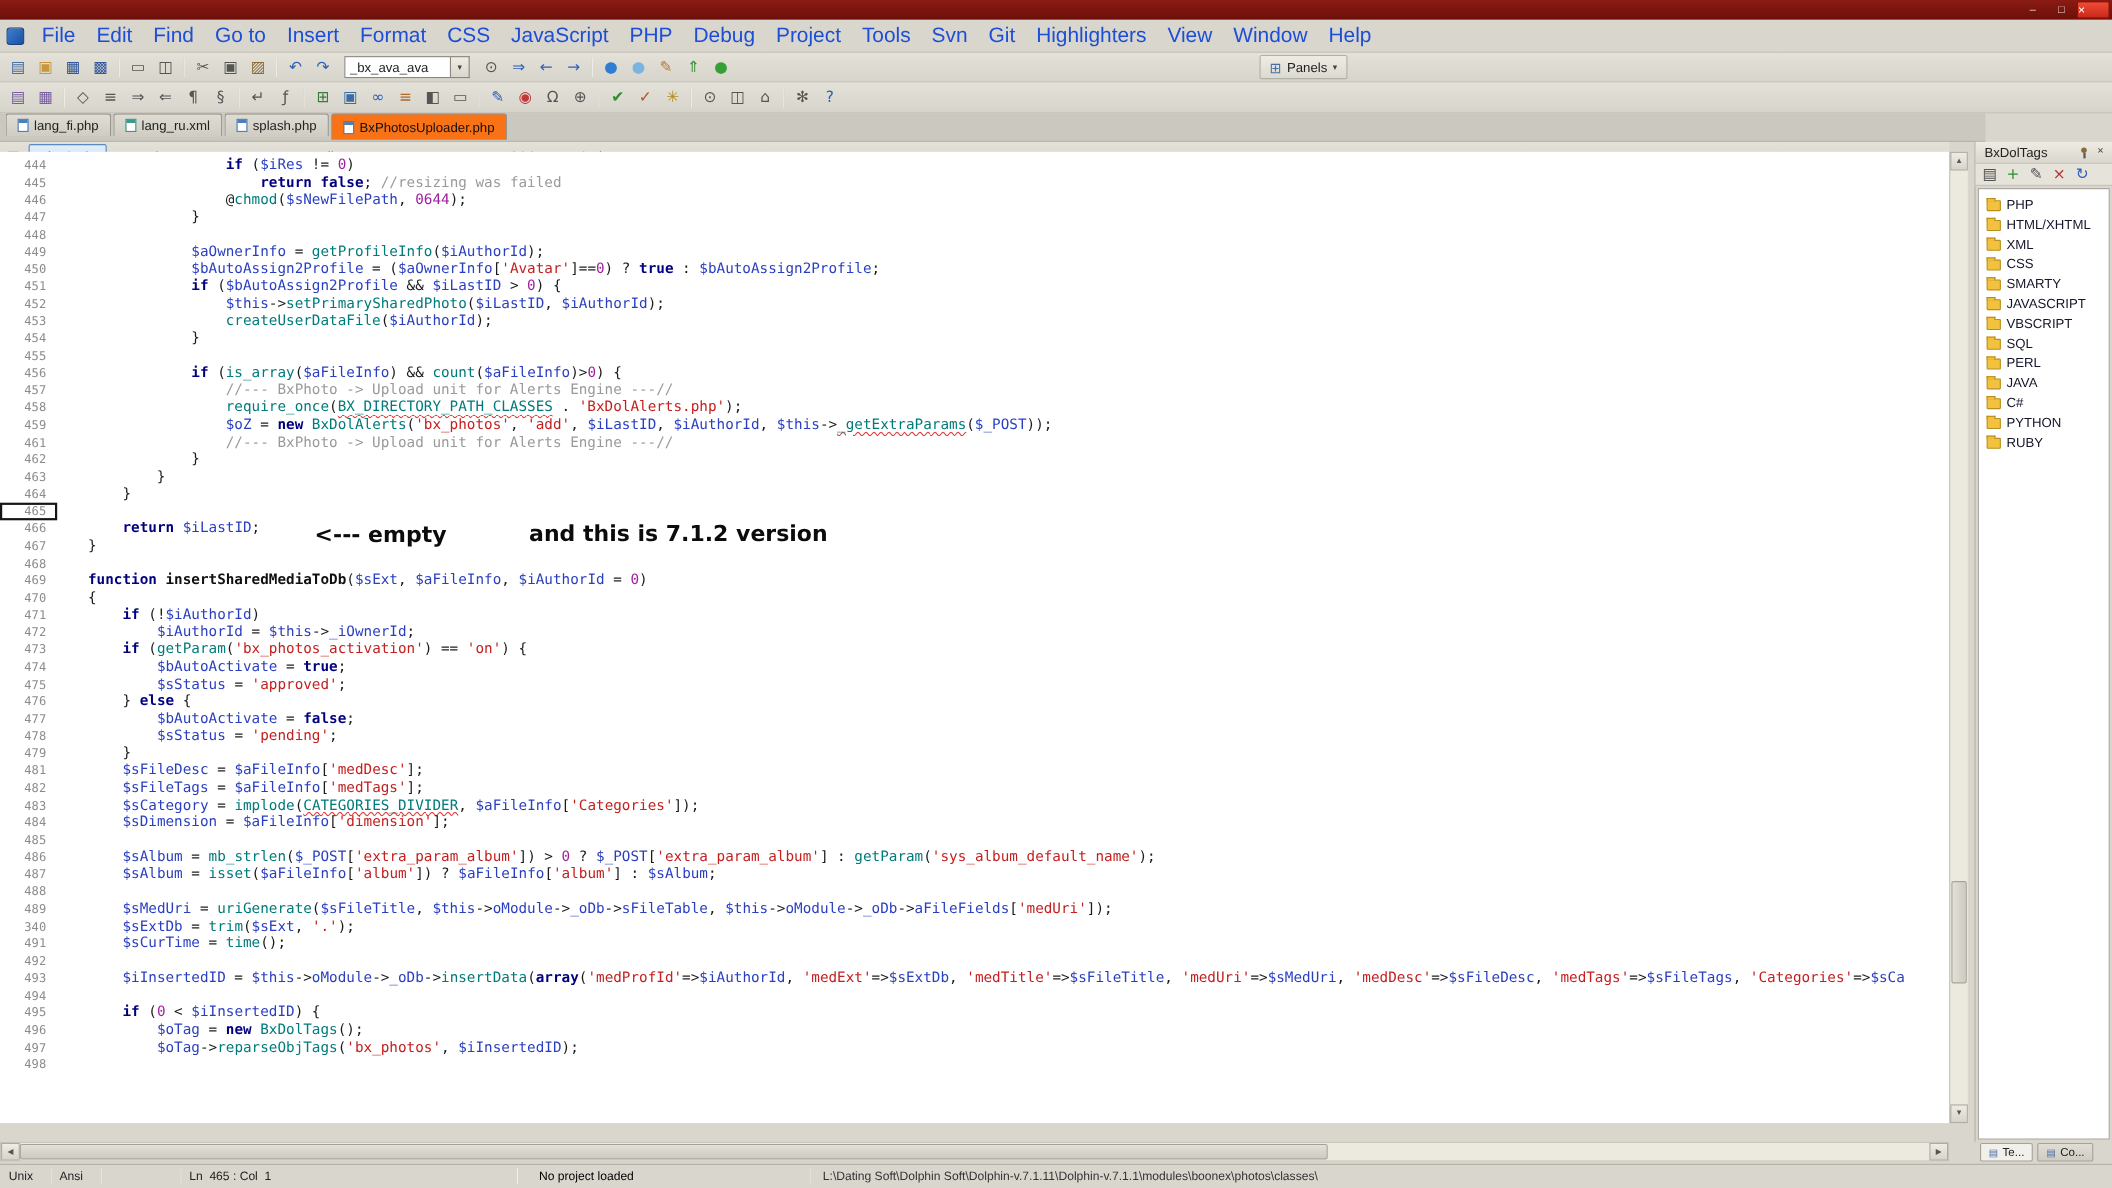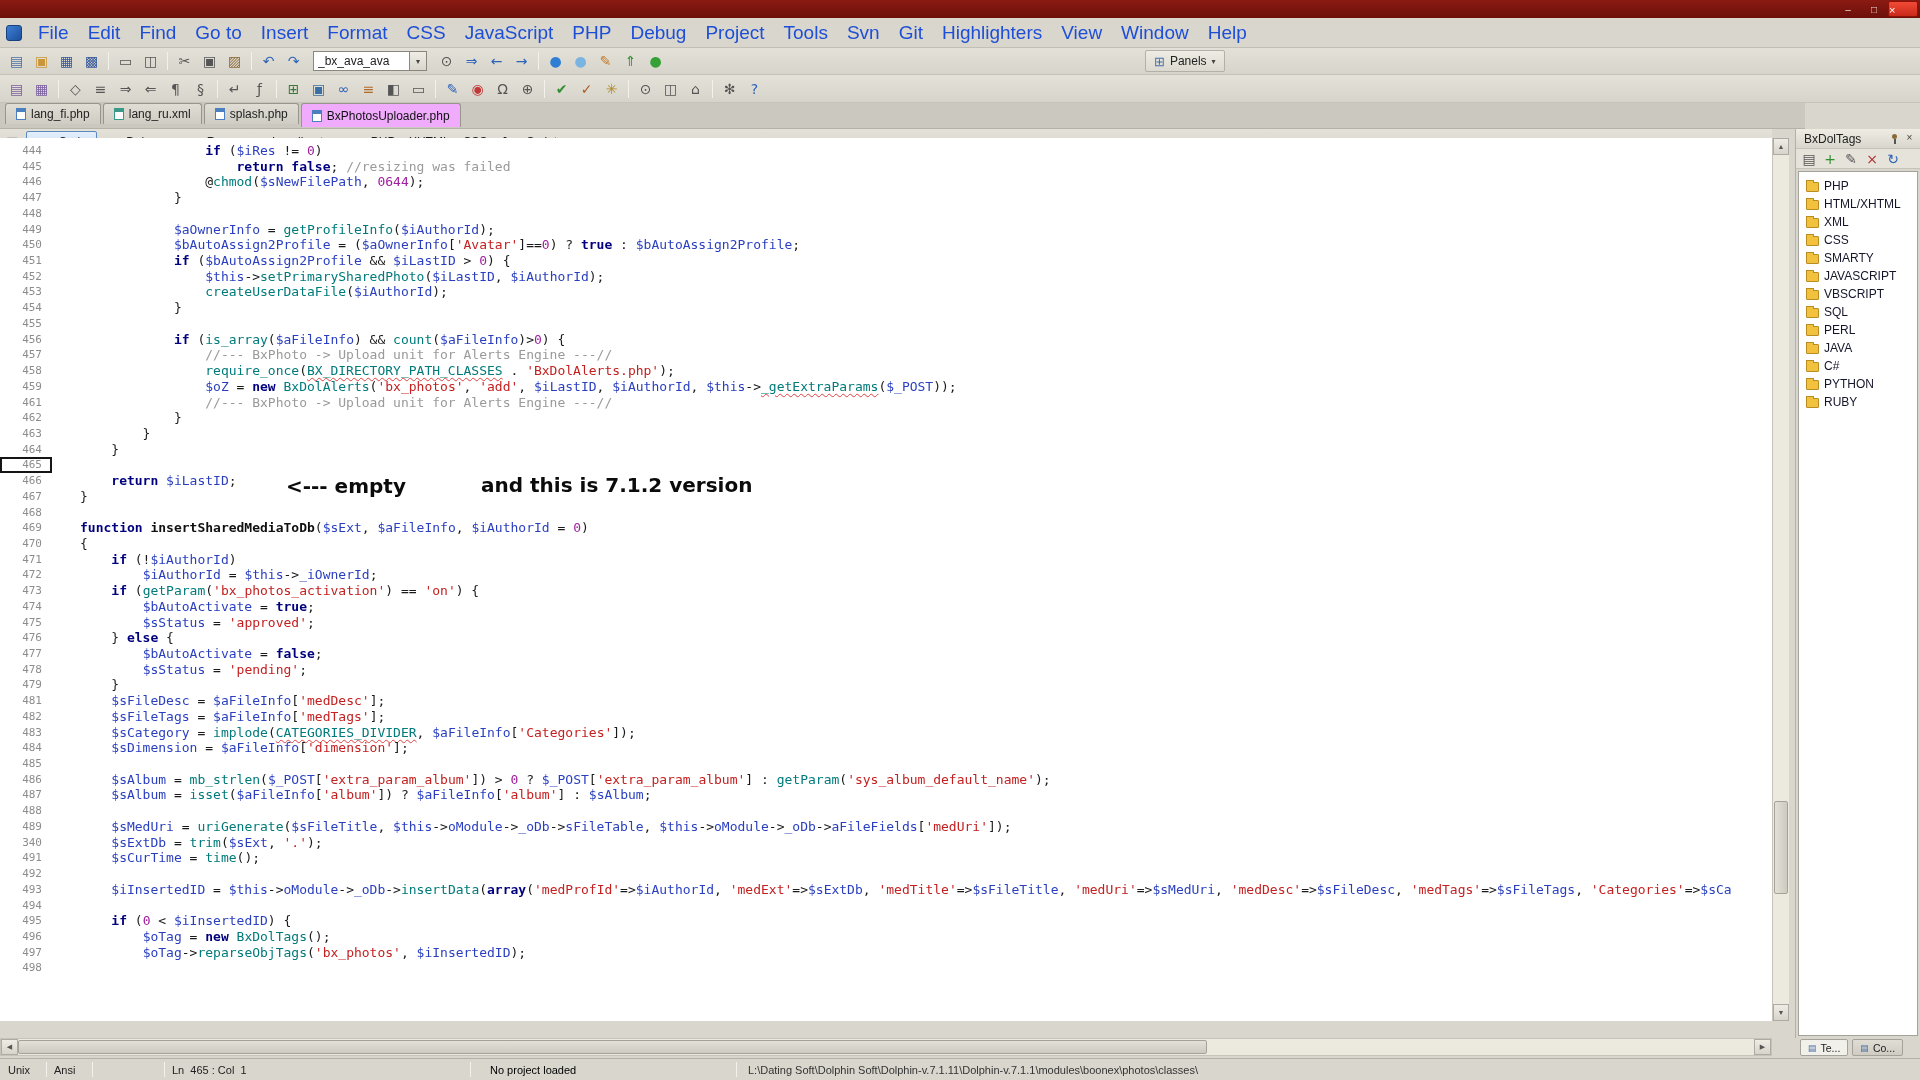--- a/index.html
+++ b/index.html
@@ -42,21 +42,21 @@
     font-size:12px;color:#222}
   .panels-btn .grid{font-size:13px;color:#4a6fa5}
   .drop-arrow{font-size:8px;color:#444}
 
   
   .tabbar{position:absolute;top:103px;left:0;width:1805px;height:26px;background:#cbc8bf;
     border-bottom:1px solid #b5b2a9;display:flex;align-items:flex-start;padding-left:5px}
   .tab{height:21px;display:flex;align-items:center;gap:5px;padding:0 10px;font-size:12px;color:#222;
     background:linear-gradient(#e0ddd4,#cfccc3);border:1px solid #98958c;border-bottom:none;
     border-radius:3px 3px 0 0;margin-right:2px}
-  .tab.active{background:#f0abfc;height:24px;color:#111}
+  .tab.active{background:#f97316;height:24px;color:#111}
   .tab-icon{width:10px;height:12px;border:1px solid #4a7fc0;display:inline-block}
 
   
   .edbar{position:absolute;top:129px;left:0;width:1772px;height:26px;background:linear-gradient(#e4e1d8,#d7d4cb);
     border-bottom:1px solid #c6c3ba;display:flex;align-items:center;padding-left:6px;gap:8px}
   .ed-fileicon{font-size:13px;color:#6a6a6a}
   .code-btn{display:flex;align-items:center;gap:6px;height:21px;padding:0 9px;font-size:12px;color:#123;
     background:linear-gradient(#e3eefa,#c8dcf2);border:1px solid #5a8ac0;border-radius:2px}
   .code-btn .glyph{color:#2a6fc0;font-weight:bold;font-size:11px}
   .ed-drop{display:flex;align-items:center;gap:5px;height:21px;padding:0 7px;font-size:12px;color:#1c1c1c;border-radius:2px}

